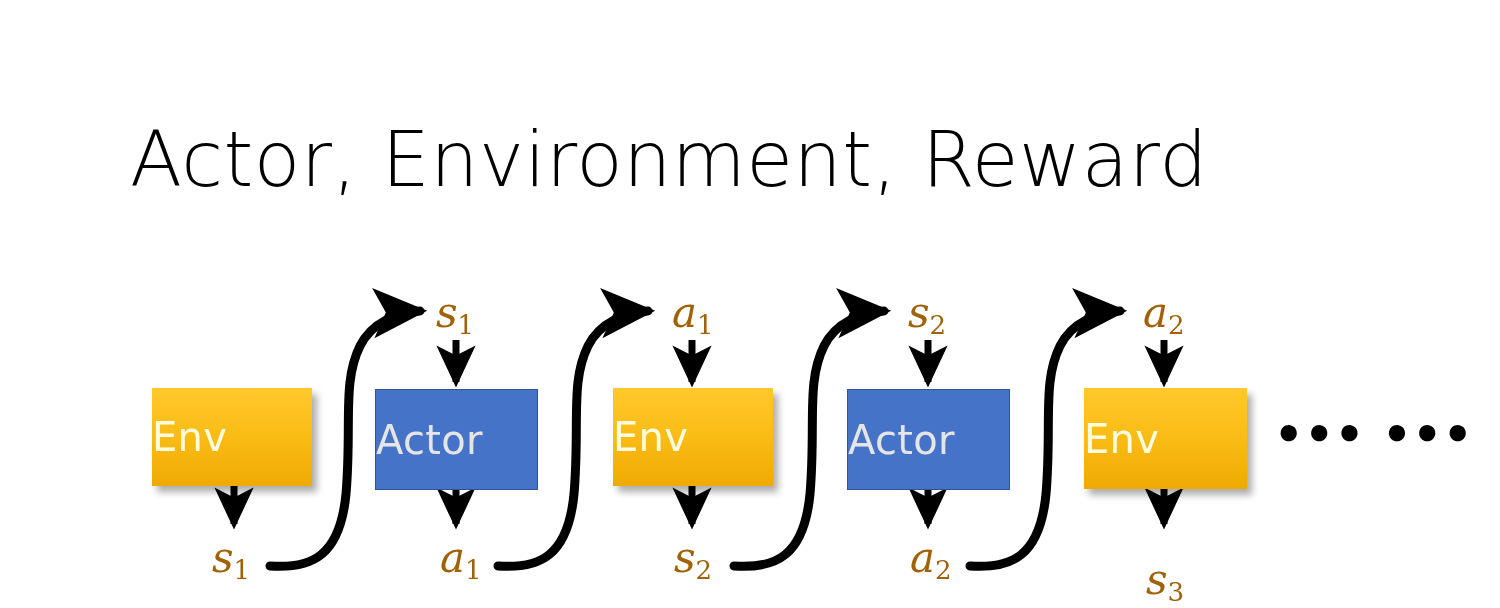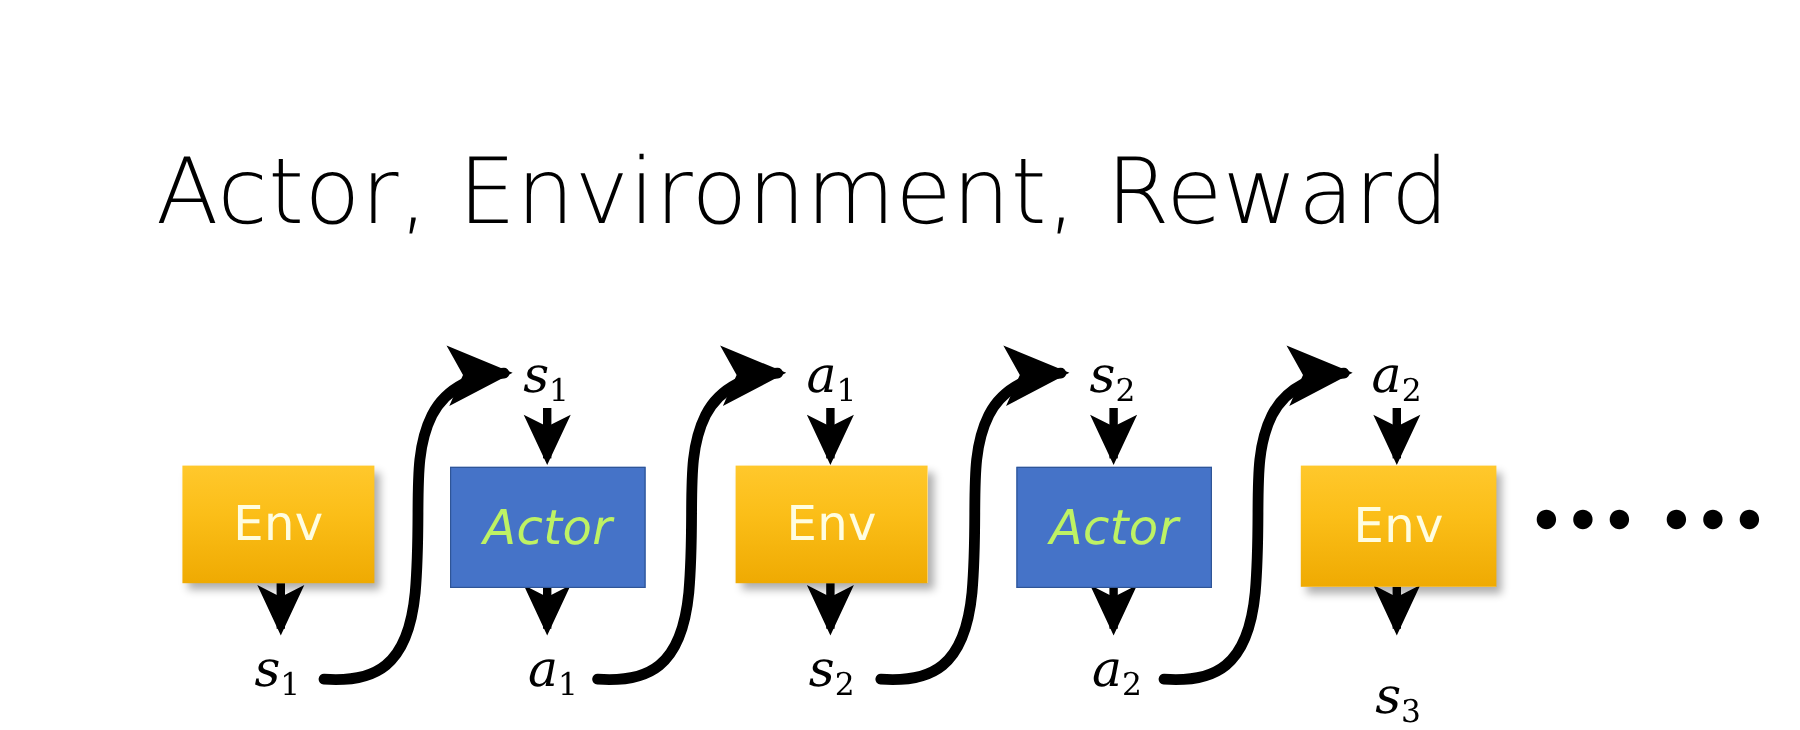--- a/index.html
+++ b/index.html
@@ -45,21 +45,20 @@
     top: 0;
     width: 1500px;
     height: 608px;
   }
 
   
   .node-box {
     position: absolute;
     display: flex;
     align-items: center;
-    justify-content: center;
     box-sizing: border-box;
     z-index: 4;
   }
   .node-box .node-label {
     font-family: "DejaVu Sans", sans-serif;
     font-weight: 400;
     font-size: 40px;
     line-height: 40px;
     letter-spacing: 0.3px;
     white-space: nowrap;
@@ -68,30 +67,30 @@
   .node-env {
     background: linear-gradient(180deg, #FFC82C 0%, #FBBE18 42%, #EFAA02 100%);
     box-shadow: 5px 6px 7px rgba(0,0,0,0.32);
   }
   .node-env .node-label { color: #FFFDE0; }
 
   .node-actor {
     background: #4573C8;
     border: 1.5px solid #2F5597;
   }
-  .node-actor .node-label { color: #bef264; font-style: italic; }
+  .node-actor .node-label { color: #e5e5e5; }
 
   
   .var-label {
     position: absolute;
     font-family: "DejaVu Serif", serif;
     font-style: italic;
     font-size: 42px;
     line-height: 42px;
-    color: #000000;
+    color: #a16207;
     white-space: nowrap;
     z-index: 5;
   }
   .var-label sub {
     font-size: 0.62em;
     font-style: normal;
     vertical-align: -0.28em;
     letter-spacing: 0;
   }
 

